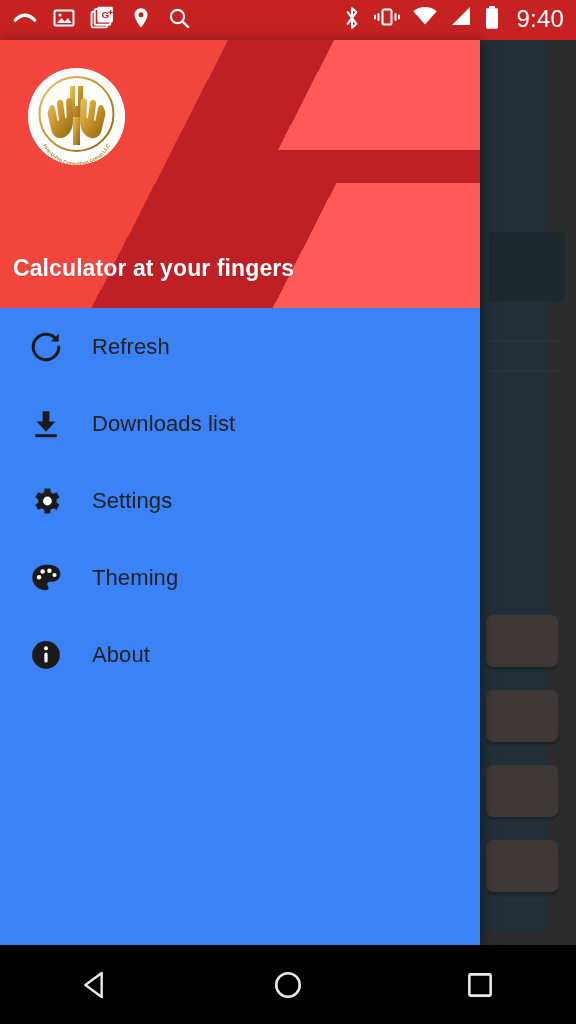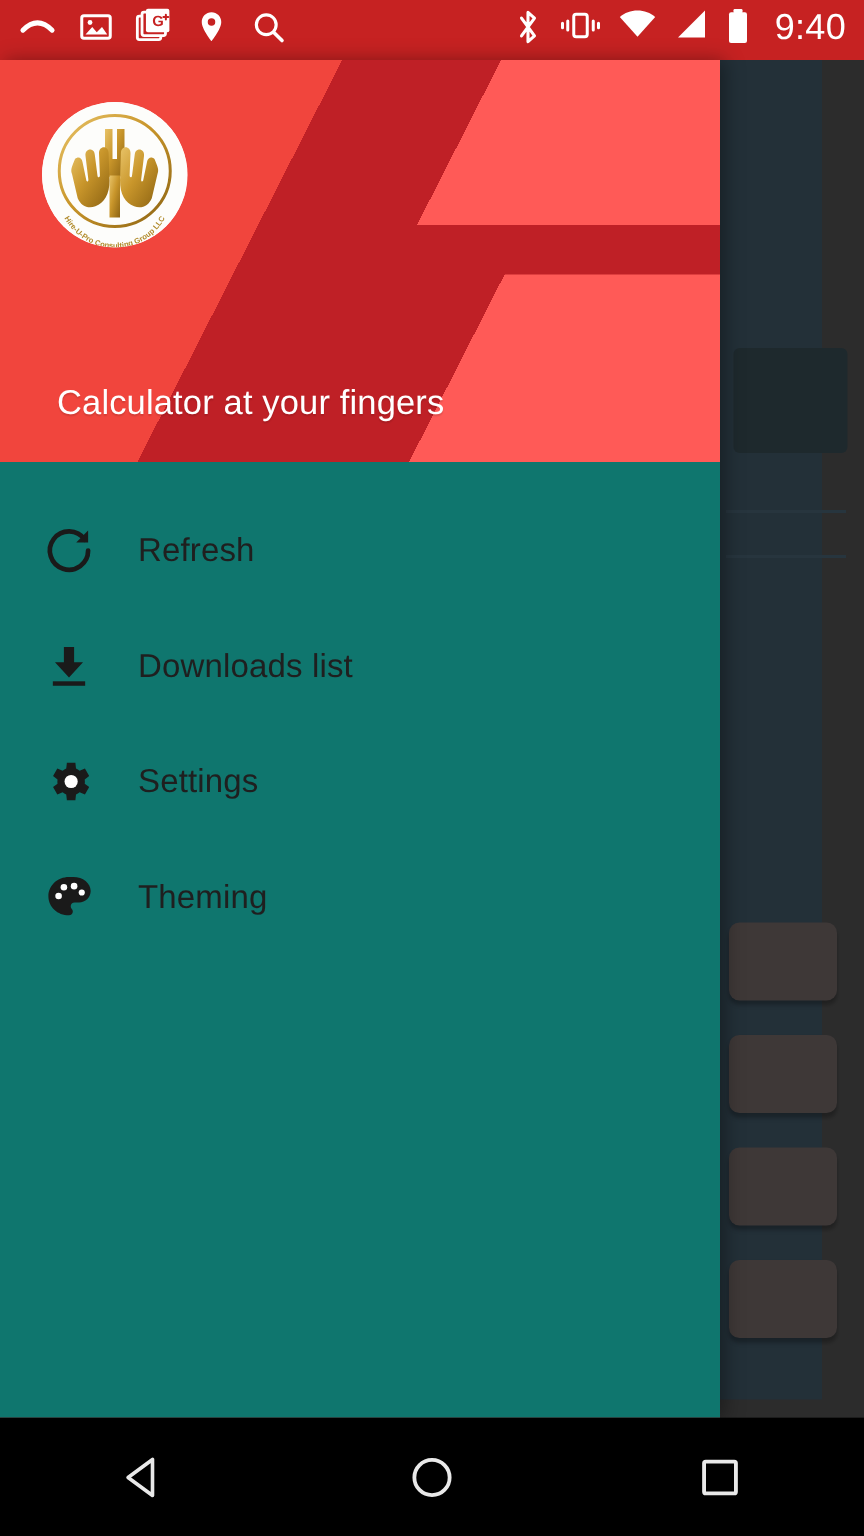--- a/index.html
+++ b/index.html
@@ -100,34 +100,33 @@
     position:absolute; left:28px; top:28px;
     width:97px; height:97px;
     border-radius:50%;
     background:#fdfdfb;
     z-index:5;
     overflow:hidden;
   }
   #logo svg { display:block; }
 
   #header-title {
-    position:absolute; left:38px; bottom:26px;
+    position:absolute; left:13px; bottom:26px;
     color:#ffffff;
     font-size:23px;
-    font-weight:400;
+    font-weight:700;
     letter-spacing:0.1px;
     z-index:5;
     text-shadow:0 1px 1px rgba(0,0,0,0.12);
   }
 
   
   #menu-list {
     flex:1;
-    padding-top:20px;
-    background:#0f766e;
+    background:#3b82f6;
   }
   .menu-item {
     height:77px;
     display:flex;
     align-items:center;
     cursor:pointer;
   }
   .menu-icon {
     width:92px;
     display:flex;
@@ -328,20 +327,30 @@
           <circle cx="7.1" cy="11.5" r="1.55" fill="#fff"></circle>
           <circle cx="9.6" cy="7.4" r="1.55" fill="#fff"></circle>
           <circle cx="14.4" cy="6.9" r="1.55" fill="#fff"></circle>
           <circle cx="18" cy="9.9" r="1.45" fill="#fff"></circle>
         </svg>
       </span>
       <span class="menu-label">Theming</span>
     </div>
 
 
+    <div class="menu-item">
+      <span class="menu-icon">
+        <svg width="34" height="34" viewBox="0 0 24 24">
+          <circle cx="12" cy="12" r="9.8" fill="#1a1a1a"></circle>
+          <rect x="10.85" y="10.2" width="2.3" height="7.1" rx="1.1" fill="#fff"></rect>
+          <circle cx="12" cy="7.2" r="1.4" fill="#fff"></circle>
+        </svg>
+      </span>
+      <span class="menu-label">About</span>
+    </div>
 
 
   </div>
 </div>
 
 <div id="nav-bar">
   <div class="nav-btn">
     <svg width="34" height="34" viewBox="0 0 24 24">
       <path d="M16 3.5v17L4.5 12z" fill="none" stroke="#e9e9e9" stroke-width="1.7" stroke-linejoin="round"></path>
     </svg>

